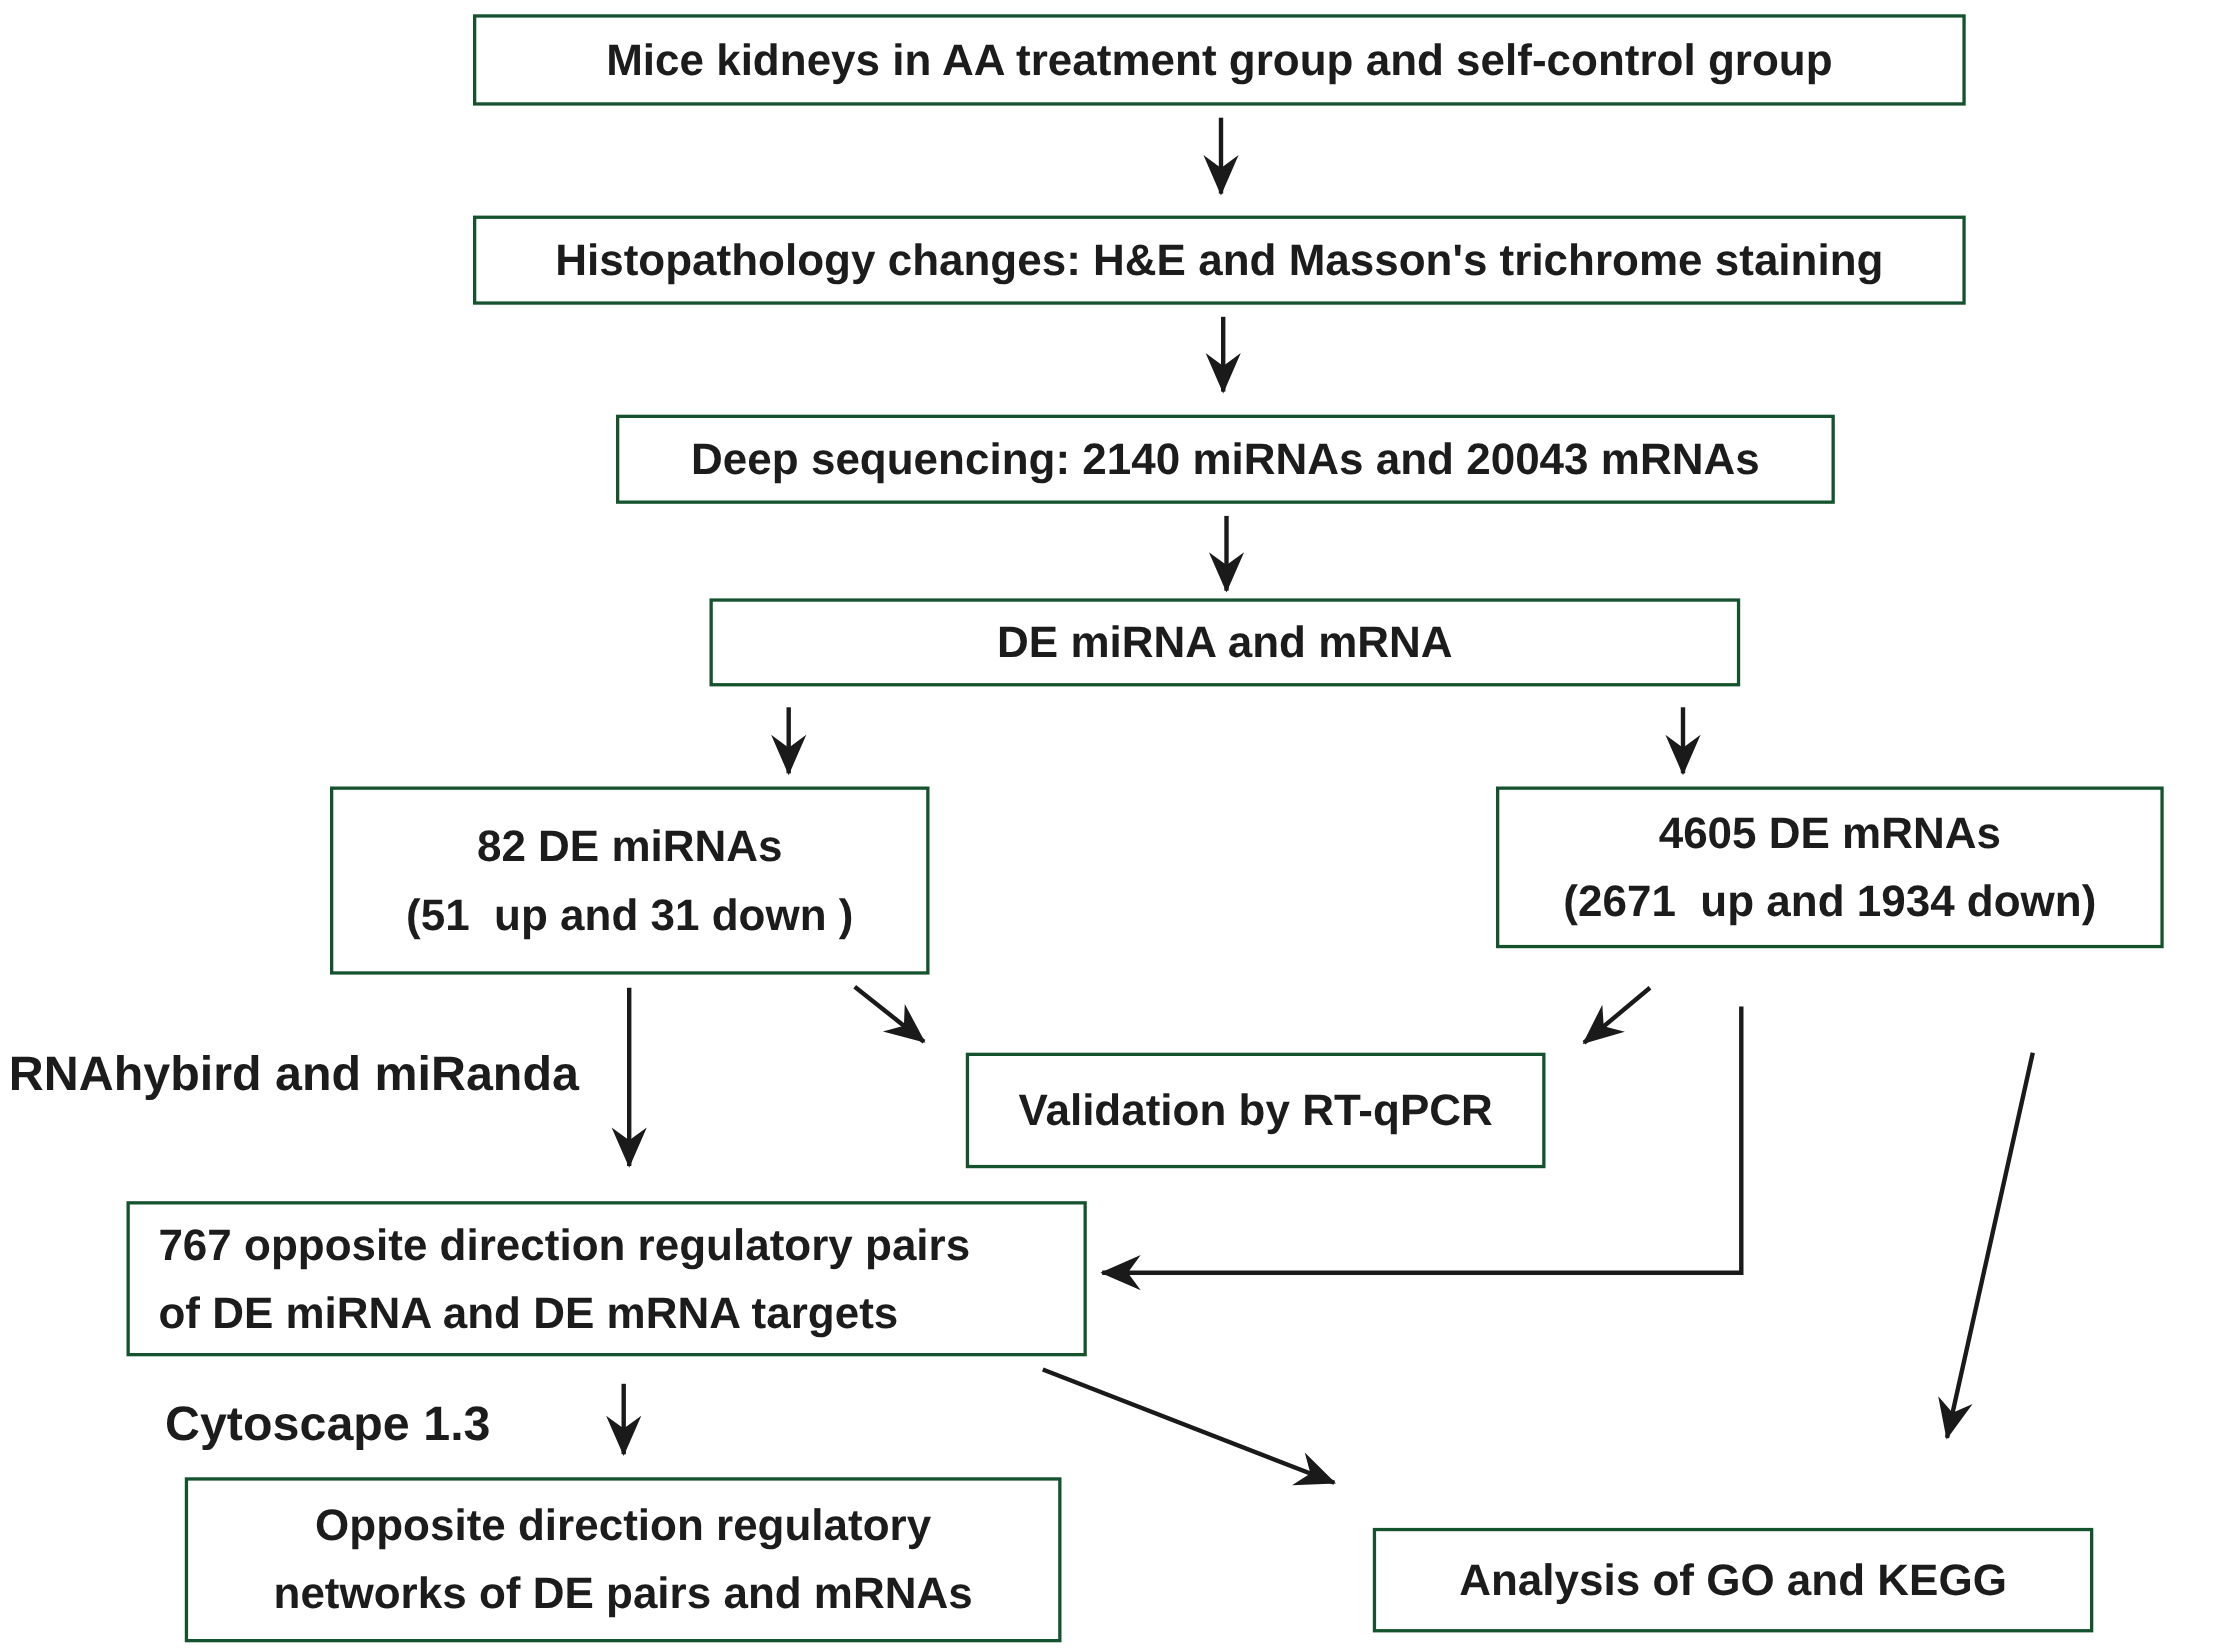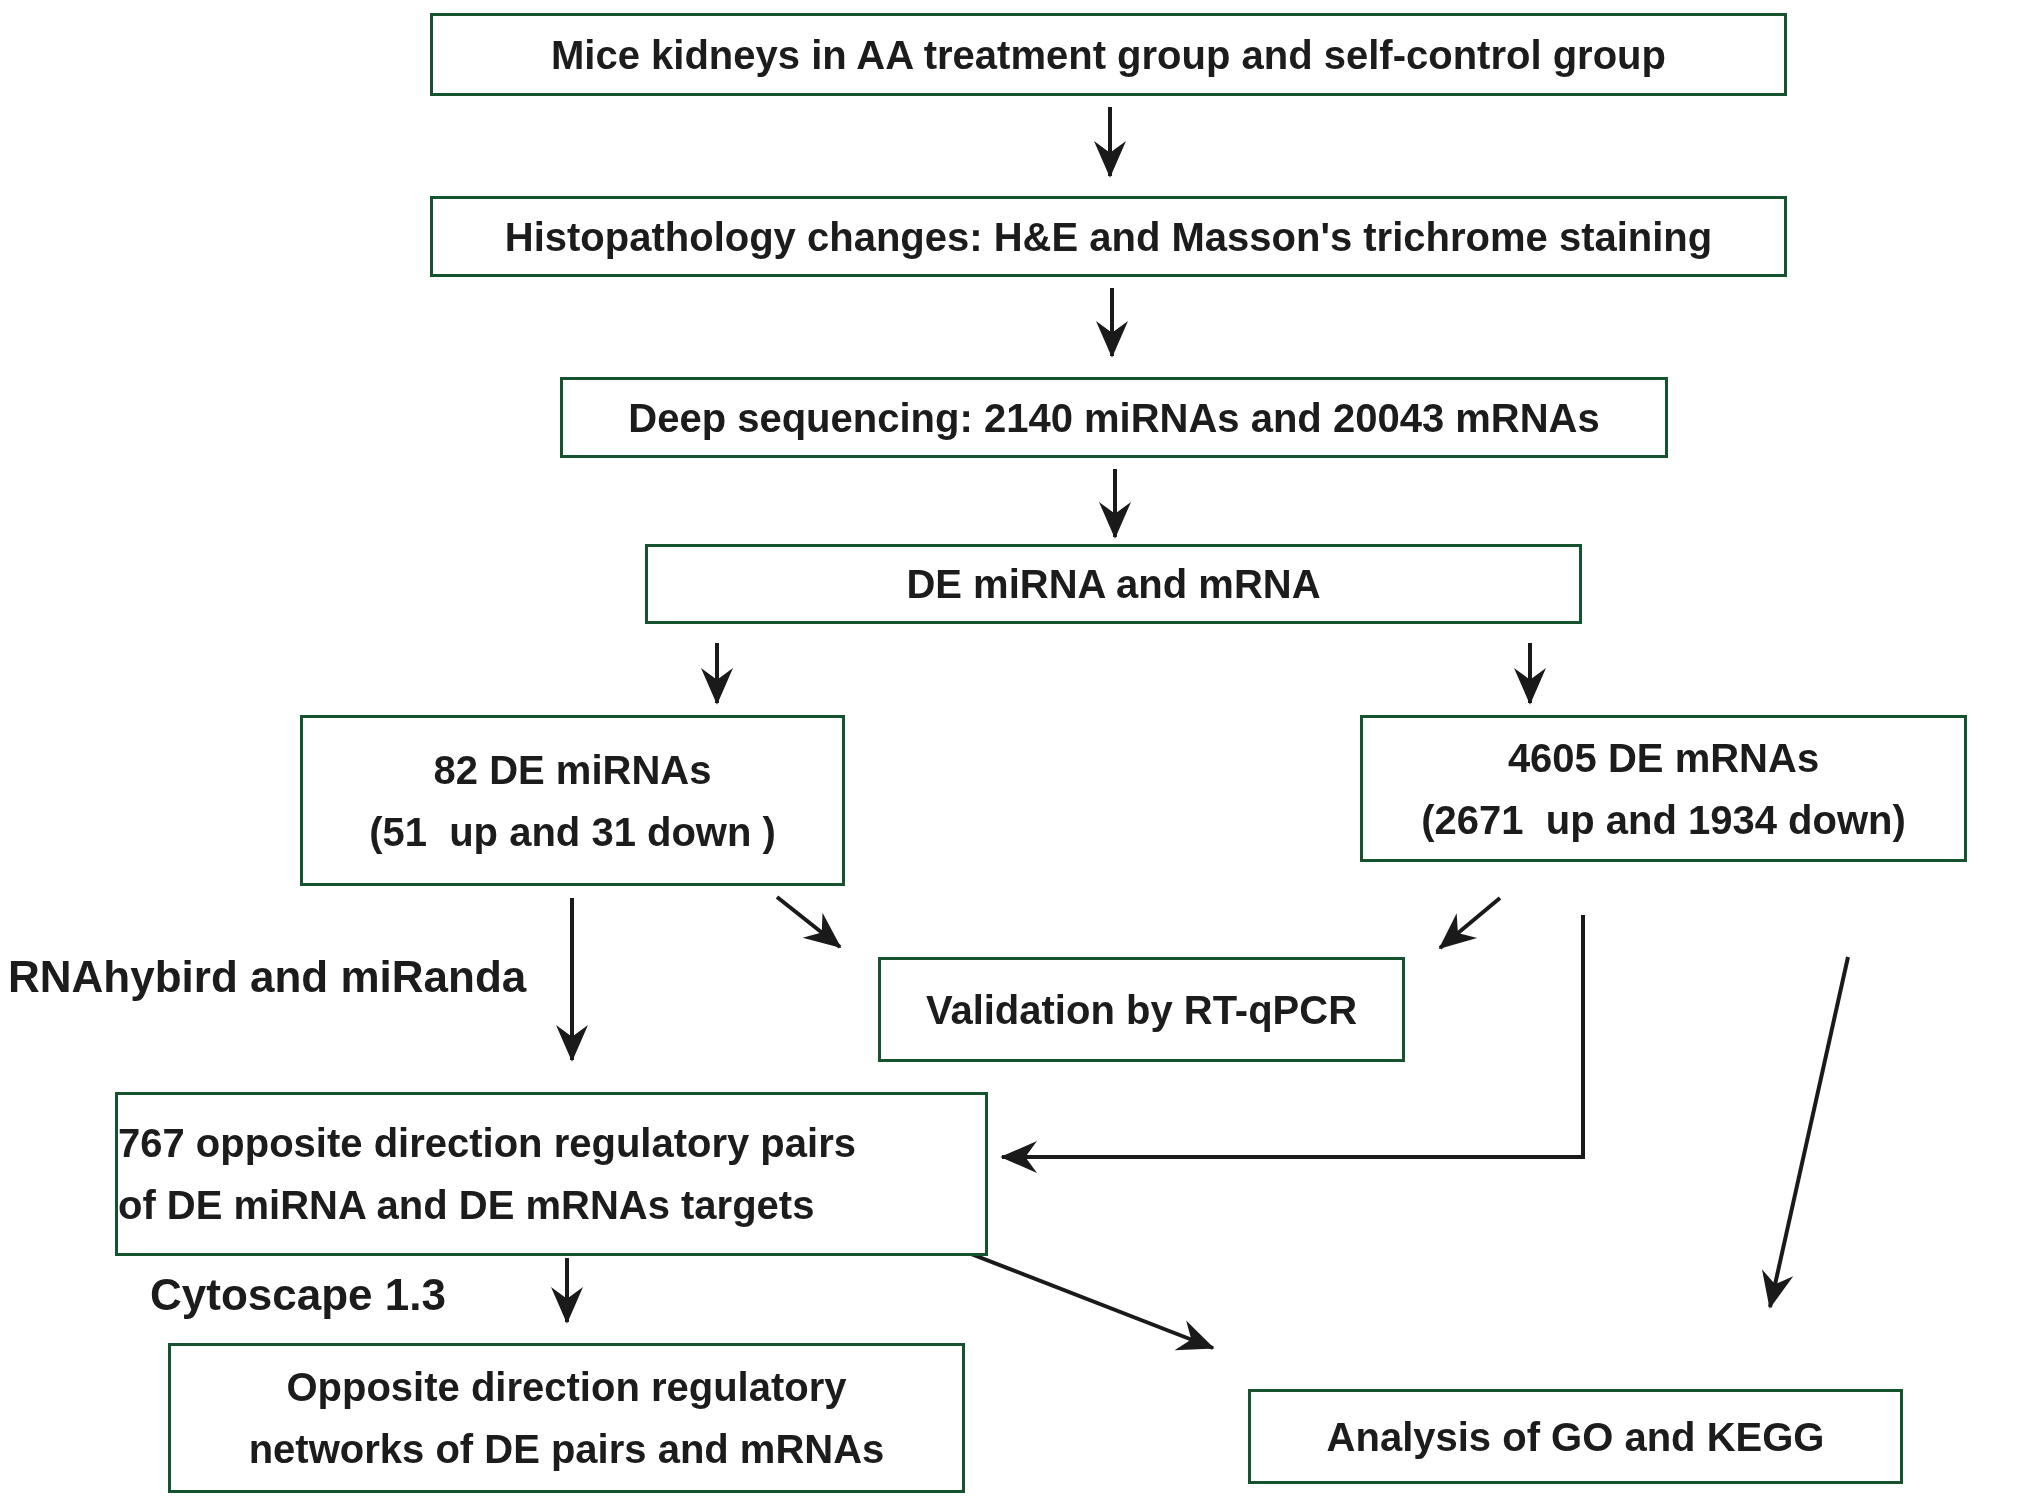--- a/index.html
+++ b/index.html
@@ -48,22 +48,22 @@
     color: #1c1c1c;
   }
   
   #box-mice      { left: 430px;  top: 13px;   width: 1357px; height: 83px;  }
   #box-histo     { left: 430px;  top: 196px;  width: 1357px; height: 81px;  }
   #box-seq       { left: 560px;  top: 377px;  width: 1108px; height: 81px;  }
   #box-de        { left: 645px;  top: 544px;  width: 937px;  height: 80px;  }
   #box-mirna     { left: 300px;  top: 715px;  width: 545px;  height: 171px; }
   #box-mrna      { left: 1360px; top: 715px;  width: 607px;  height: 147px; }
   #box-valid     { left: 878px;  top: 957px;  width: 527px;  height: 105px; }
-  #box-pairs     { left: 115px;  top: 1092px; width: 873px;  height: 164px;
-                   align-items: flex-start; text-align: left; }
+  #box-pairs     { left: 115px;  top: 1092px; width: 873px;  height: 141px;
+                   align-items: flex-start; text-align: left; padding-left: 26px; }
   #box-network   { left: 168px;  top: 1343px; width: 797px;  height: 150px; }
   #box-go        { left: 1248px; top: 1373px; width: 655px;  height: 95px; margin-top: 16px;  }
   #label-tools     { left: 8px;   top: 952px;  }
   #label-cytoscape { left: 150px; top: 1270px; }
 </style>
 </head>
 <body>
 
 <div id="canvas">
 
@@ -116,21 +116,21 @@
   </div>
 
   <div class="flow-label" id="label-tools">RNAhybird and miRanda</div>
 
   <div class="box" id="box-valid">
     <span class="line">Validation by RT-qPCR</span>
   </div>
 
   <div class="box" id="box-pairs">
     <span class="line">767 opposite direction regulatory pairs</span>
-    <span class="line">of DE miRNA and DE mRNAs targets</span>
+    <span class="line">of DE miRNA and DE mRNA targets</span>
   </div>
 
   <div class="flow-label" id="label-cytoscape">Cytoscape 1.3</div>
 
   <div class="box" id="box-network">
     <span class="line">Opposite direction regulatory</span>
     <span class="line">networks of DE pairs and mRNAs</span>
   </div>
 
   <div class="box" id="box-go">

